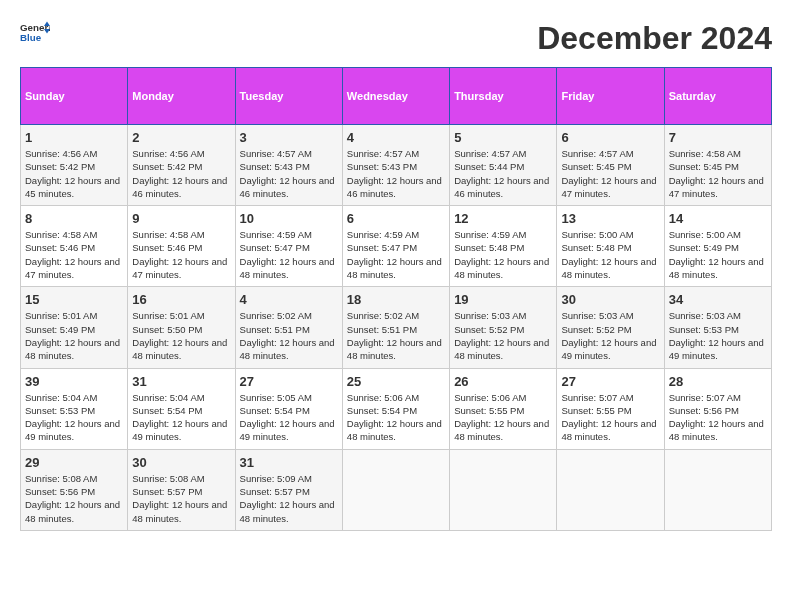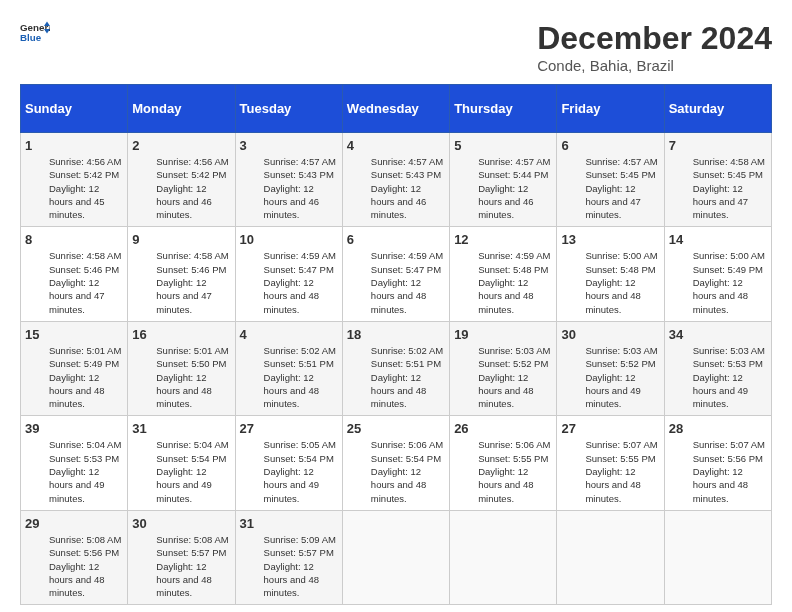--- a/index.html
+++ b/index.html
@@ -19,41 +19,41 @@
     .logo {
       display: flex;
       align-items: center;
       gap: 4px;
     }
     .logo-icon {
       width: 30px;
       height: 24px;
     }
     .title-block {
-      text-align: left;
+      text-align: right;
     }
     .month-title {
       font-size: 32px;
       font-weight: bold;
       color: #333;
     }
     .subtitle {
       font-size: 15px;
       color: #555;
     }
     table {
       width: 100%;
       border-collapse: collapse;
       table-layout: fixed;
     }
     th {
-      background-color: #1d4ed8;
+      background-color: #d946ef;
       color: #fff;
-      padding: 16px 4px;
-      font-size: 13px;
+      padding: 22px 4px;
+      font-size: 11px;
       font-weight: bold;
       text-align: left;
       border: 1px solid #2a5aaf;
     }
     td {
       vertical-align: top;
       padding: 5px 4px;
       font-size: 10px;
       color: #333;
       border: 1px solid #ccc;
@@ -69,41 +69,39 @@
     .day-num {
       font-size: 13px;
       font-weight: bold;
       display: block;
       margin-bottom: 2px;
     }
     .day-info {
       font-size: 9.5px;
       line-height: 1.4;
       color: #333;
-      margin-left: 24px;
     }
     td.empty {
       background: #f9f9f9 !important;
     }
   </style>
 </head>
 <body>
 
 <div class="header">
   <div class="logo">
     <svg class="logo-icon" viewBox="0 0 40 32">
       <text x="0" y="14" font-size="13" font-weight="bold" fill="#333">General</text>
       <text x="0" y="28" font-size="13" font-weight="bold" fill="#1a5fb4">Blue</text>
       <polygon points="32,8 40,8 36,2" fill="#1a5fb4"></polygon>
       <polygon points="32,12 40,12 36,18" fill="#1a5fb4"></polygon>
     </svg>
   </div>
   <div class="title-block">
     <div class="month-title">December 2024</div>
-    <div class="subtitle">Conde, Bahia, Brazil</div>
   </div>
 </div>
 
 <table>
   <thead>
     <tr id="header-row">
         <th>Sunday</th>
         <th>Monday</th>
         <th>Tuesday</th>
         <th>Wednesday</th>

